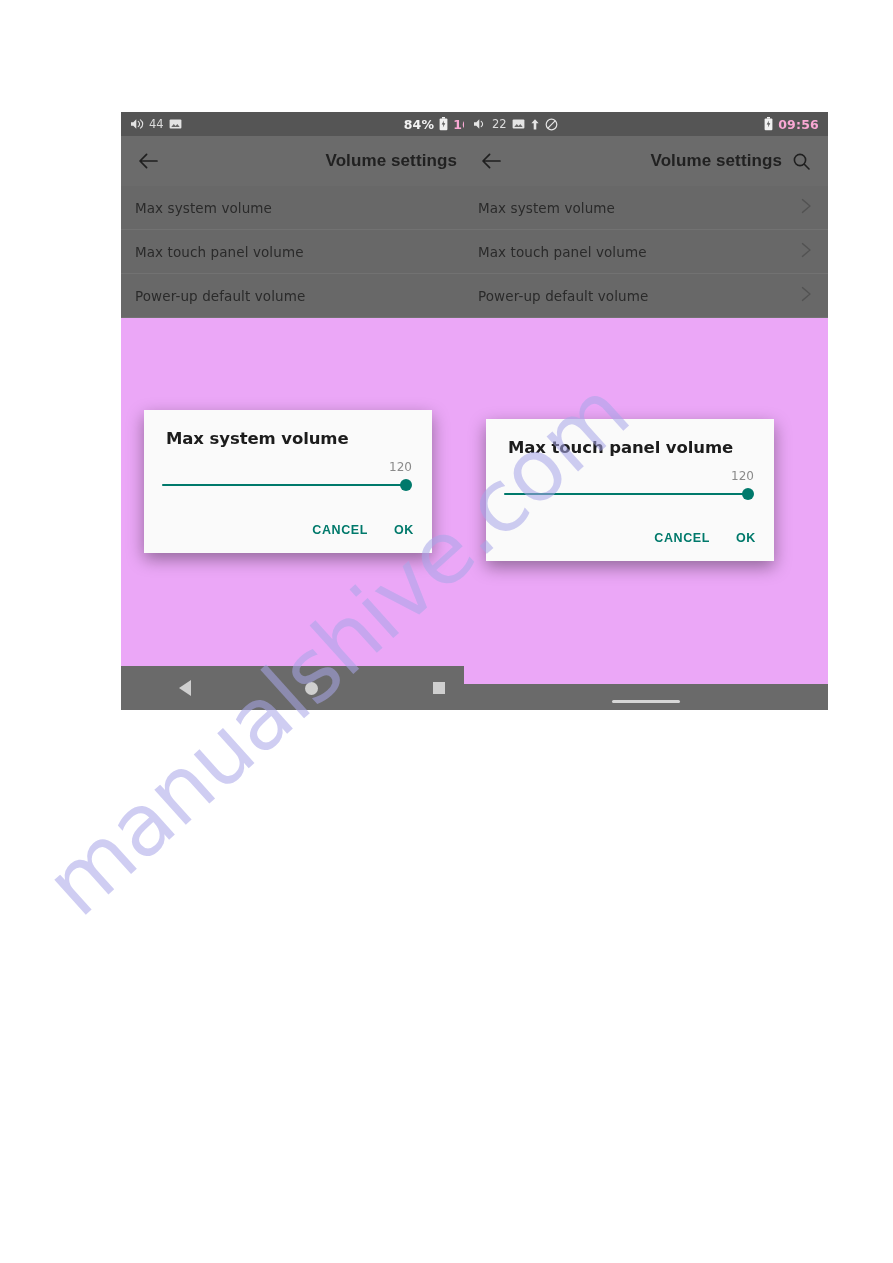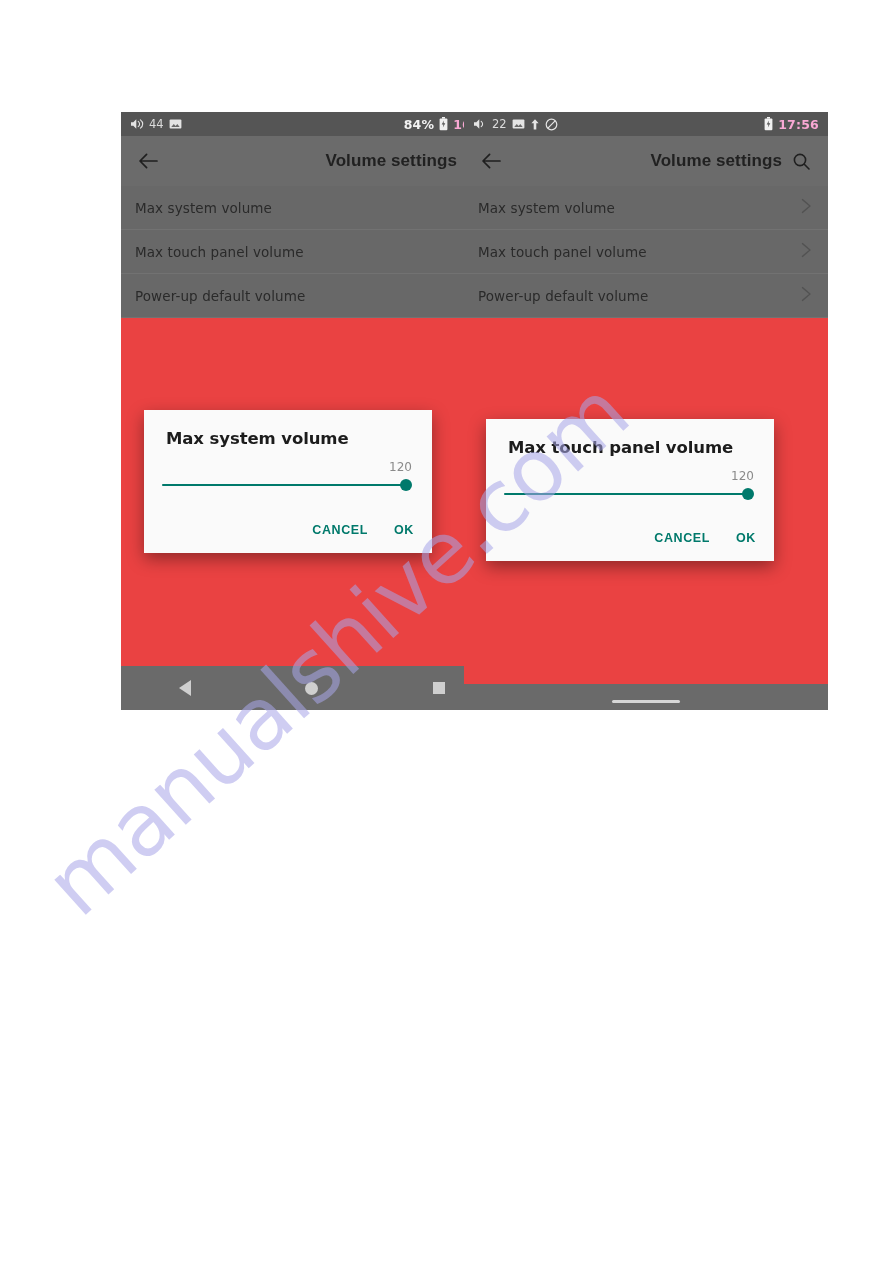--- a/index.html
+++ b/index.html
@@ -110,21 +110,21 @@
     color: #2b2b2b;
     font-family: "DejaVu Sans", sans-serif;
     letter-spacing: .1px;
   }
   .chev { opacity: .35; }
 
   
   .app-body {
     position: absolute;
     left: 0; right: 0; top: 74px; bottom: 0;
-    background: #ef4444;
+    background: #f0abfc;
   }
   .scrim {
     position: absolute;
     left: 0; right: 0; top: 0; bottom: 0;
     background: rgba(0,0,0,0.02);
   }
 
   
   .dialog {
     position: absolute;
@@ -388,21 +388,21 @@
     </div>
     <div class="sb-right">
       <span class="sb-pct"></span>
       <span class="sb-ico">
         <svg width="9" height="14" viewBox="0 0 9 14">
           <rect x="3" y="0" width="3" height="1.6" fill="#f0f0f0"></rect>
           <rect x="0.6" y="1.6" width="7.8" height="11.6" rx="1" fill="#f0f0f0"></rect>
           <path d="M4.9 3.4L2.7 7.6h1.7l-.5 3 2.4-4.4H4.6z" fill="#555"></path>
         </svg>
       </span>
-      <span class="sb-clock">17:56</span>
+      <span class="sb-clock">09:56</span>
     </div>
   </div>
 
   <div class="app-bar">
     <div class="back">
       <svg width="21" height="18" viewBox="0 0 21 18">
         <path d="M19 9H2.2M8.6 2.4L2 9l6.6 6.6" stroke="#1f1f1f" stroke-width="1.7" fill="none" stroke-linecap="round" stroke-linejoin="round"></path>
       </svg>
     </div>
     <div class="title">Volume settings</div>

